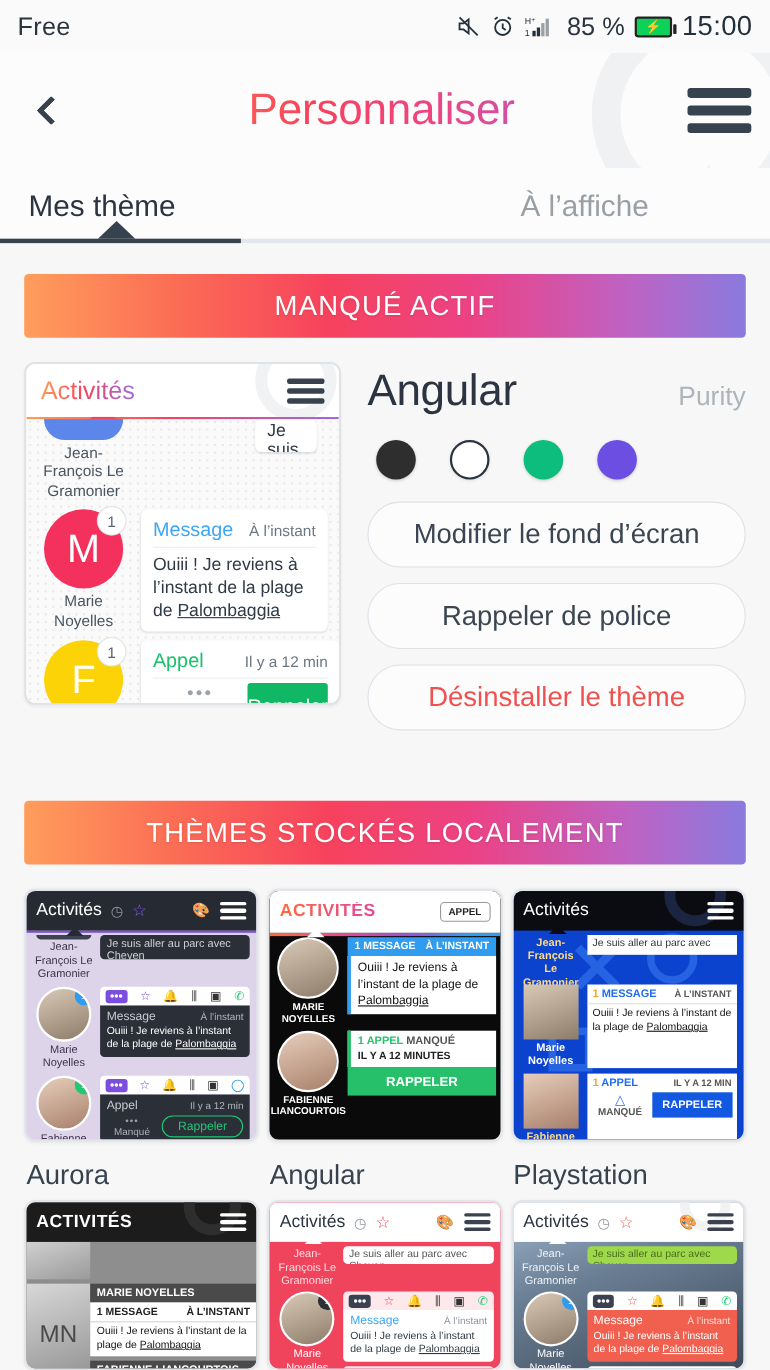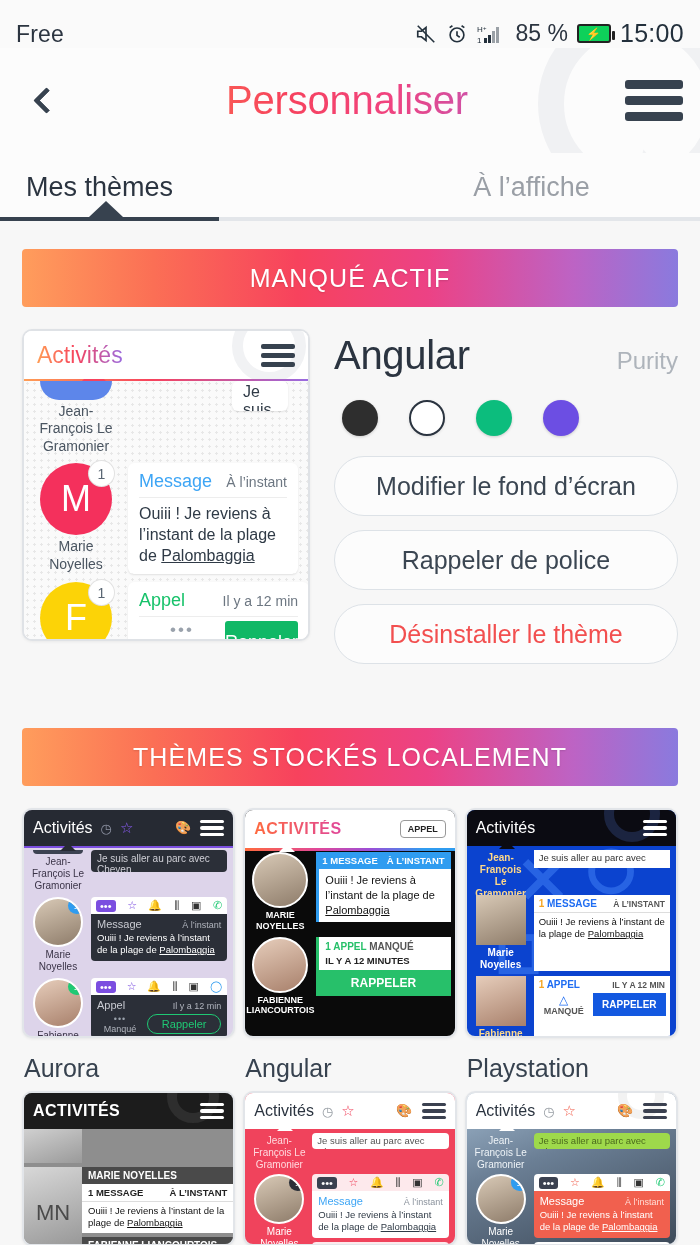--- a/index.html
+++ b/index.html
@@ -7,21 +7,21 @@
     width: 700px; height: 1245px;
     font-family: "Liberation Sans", sans-serif;
     background: #f7f7f7;
     overflow: hidden;
   }
   .phone { position: relative; width: 700px; height: 1245px; background: #f7f7f7; }
 
   
   .statusbar {
     height: 48px; background: #fafafa;
-    display: flex; align-items: flex-end; justify-content: space-between;
+    display: flex; align-items: center; justify-content: space-between;
     padding: 0 16px; position: relative; z-index: 40;
   }
   .sb-carrier { font-size: 23px; color: #2b3440; letter-spacing: .2px; }
   .sb-right { display: flex; align-items: center; gap: 9px; }
   .sb-icon { display: flex; align-items: center; }
   .sb-text { font-size: 23px; color: #2b3440; }
   .sb-clock { font-size: 25px; color: #23303c; letter-spacing: .3px; }
   .batt {
     width: 34px; height: 19px; border: 2.5px solid #222; border-radius: 3px;
     background: #0ed15a; position: relative; display: flex; align-items: center; justify-content: center;
@@ -226,21 +226,21 @@
     </div>
     <div class="title">Personnaliser</div>
     <div class="burger">
       <i></i>
       <i></i>
       <i></i>
     </div>
   </div>
 
   <div class="tabs">
-    <div class="tab first active">Mes thèmes</div>
+    <div class="tab first active">Mes thème</div>
     <div class="tab">À l’affiche</div>
     <div class="tab-underline"></div>
     <div class="tab-underline-active"></div>
     <div class="tab-caret"></div>
   </div>
 
   <div class="banner">MANQUÉ ACTIF</div>
 
   <div class="active-row">
 

